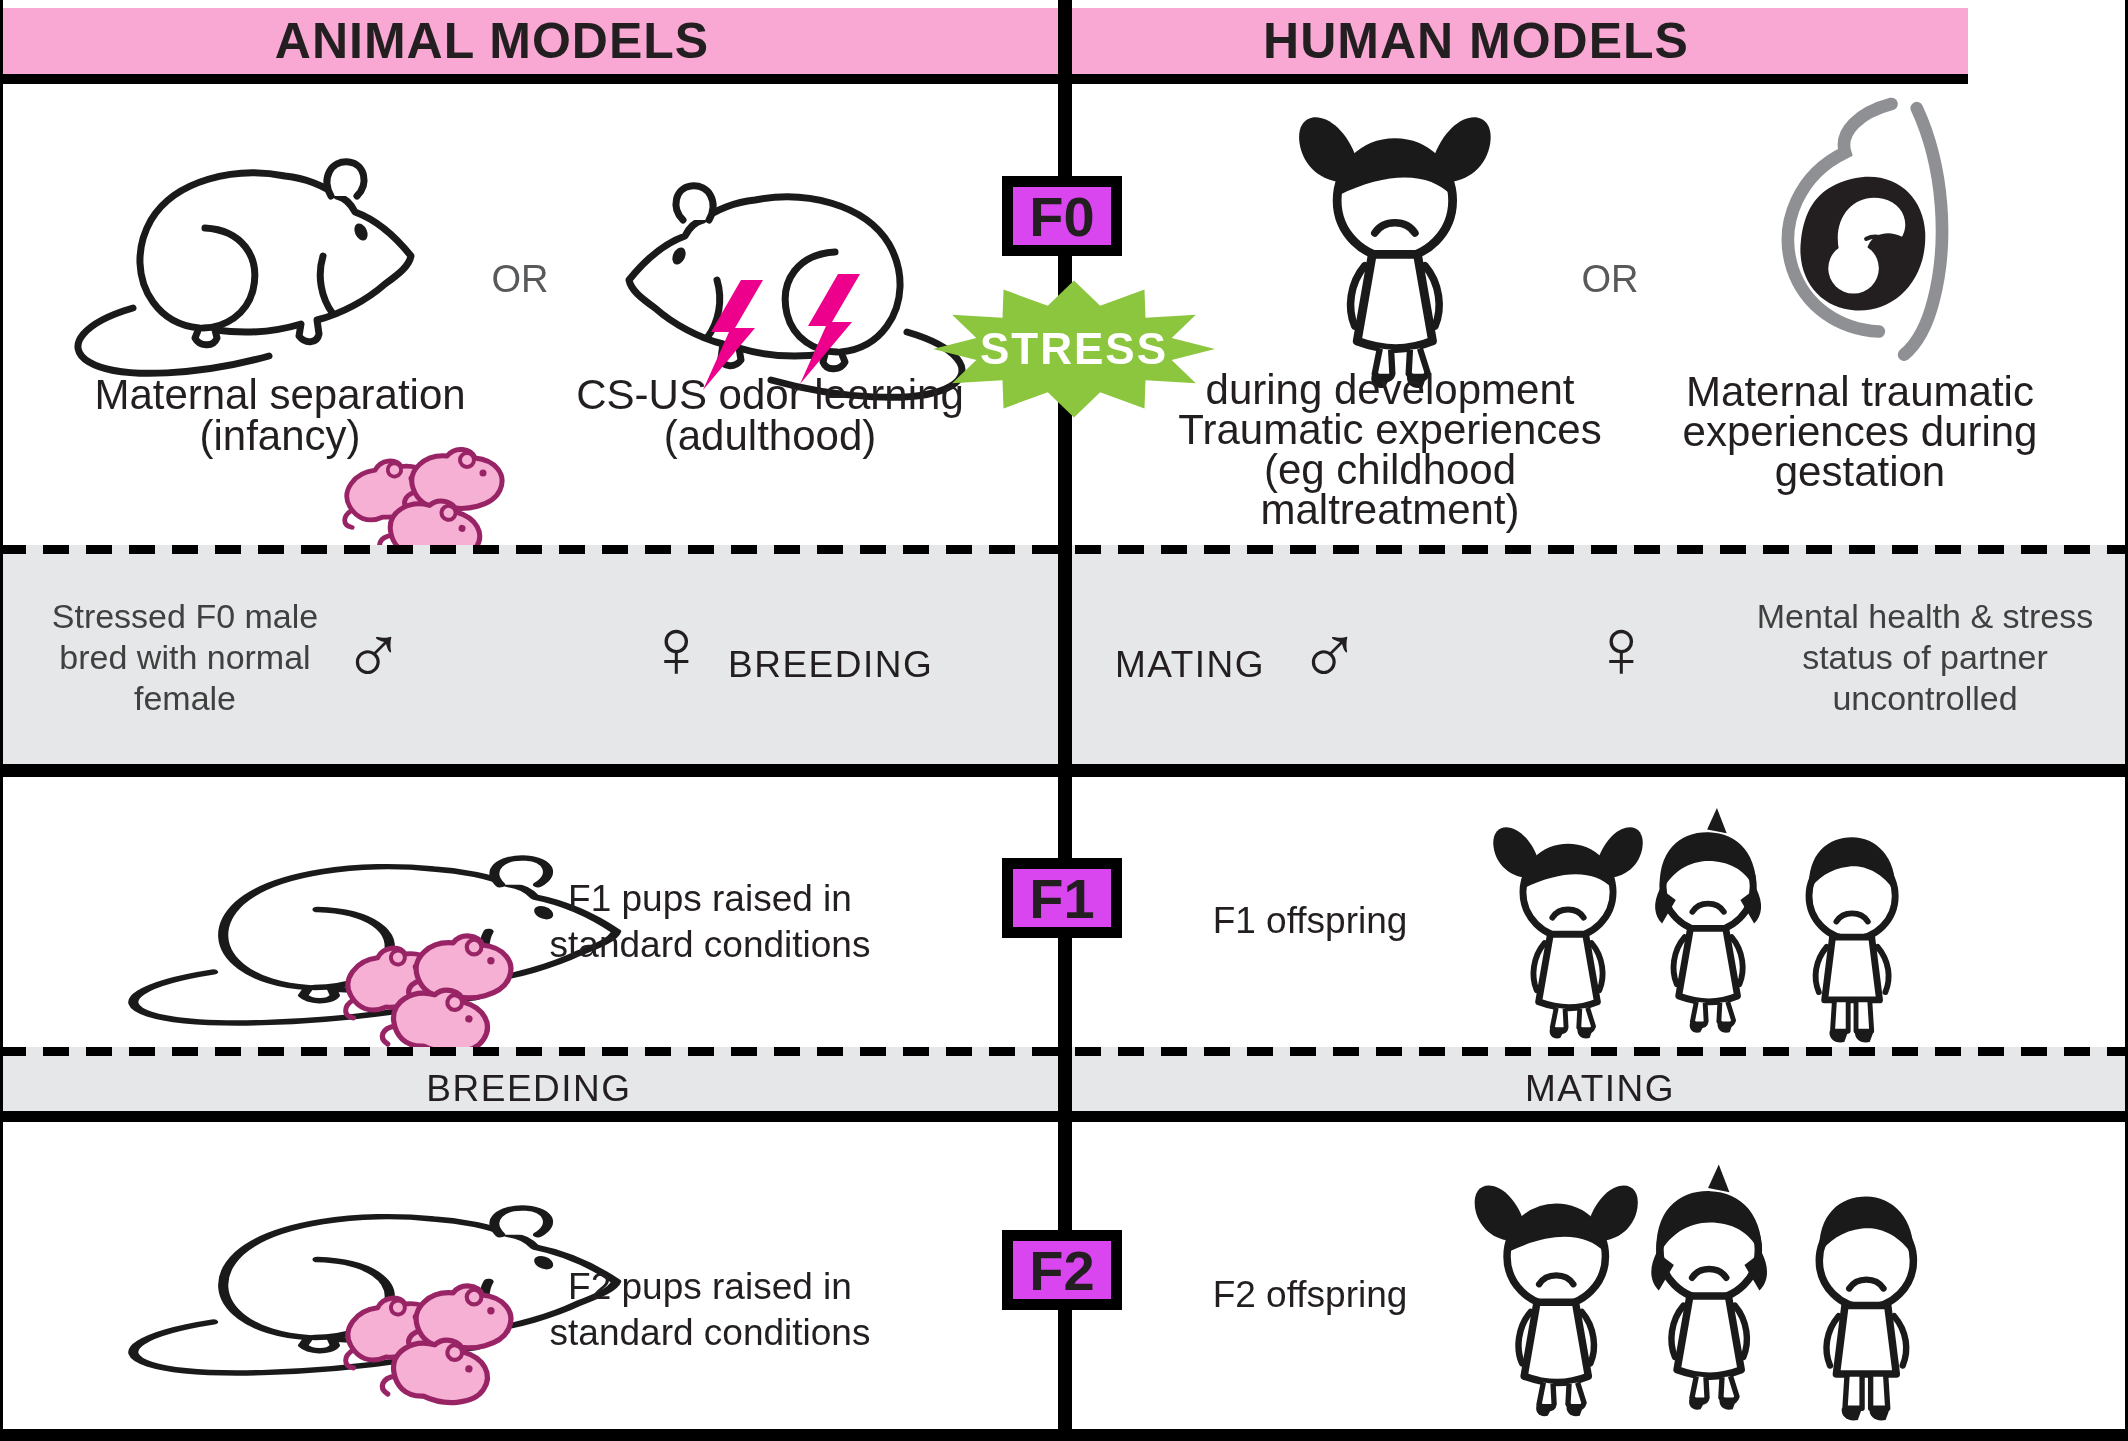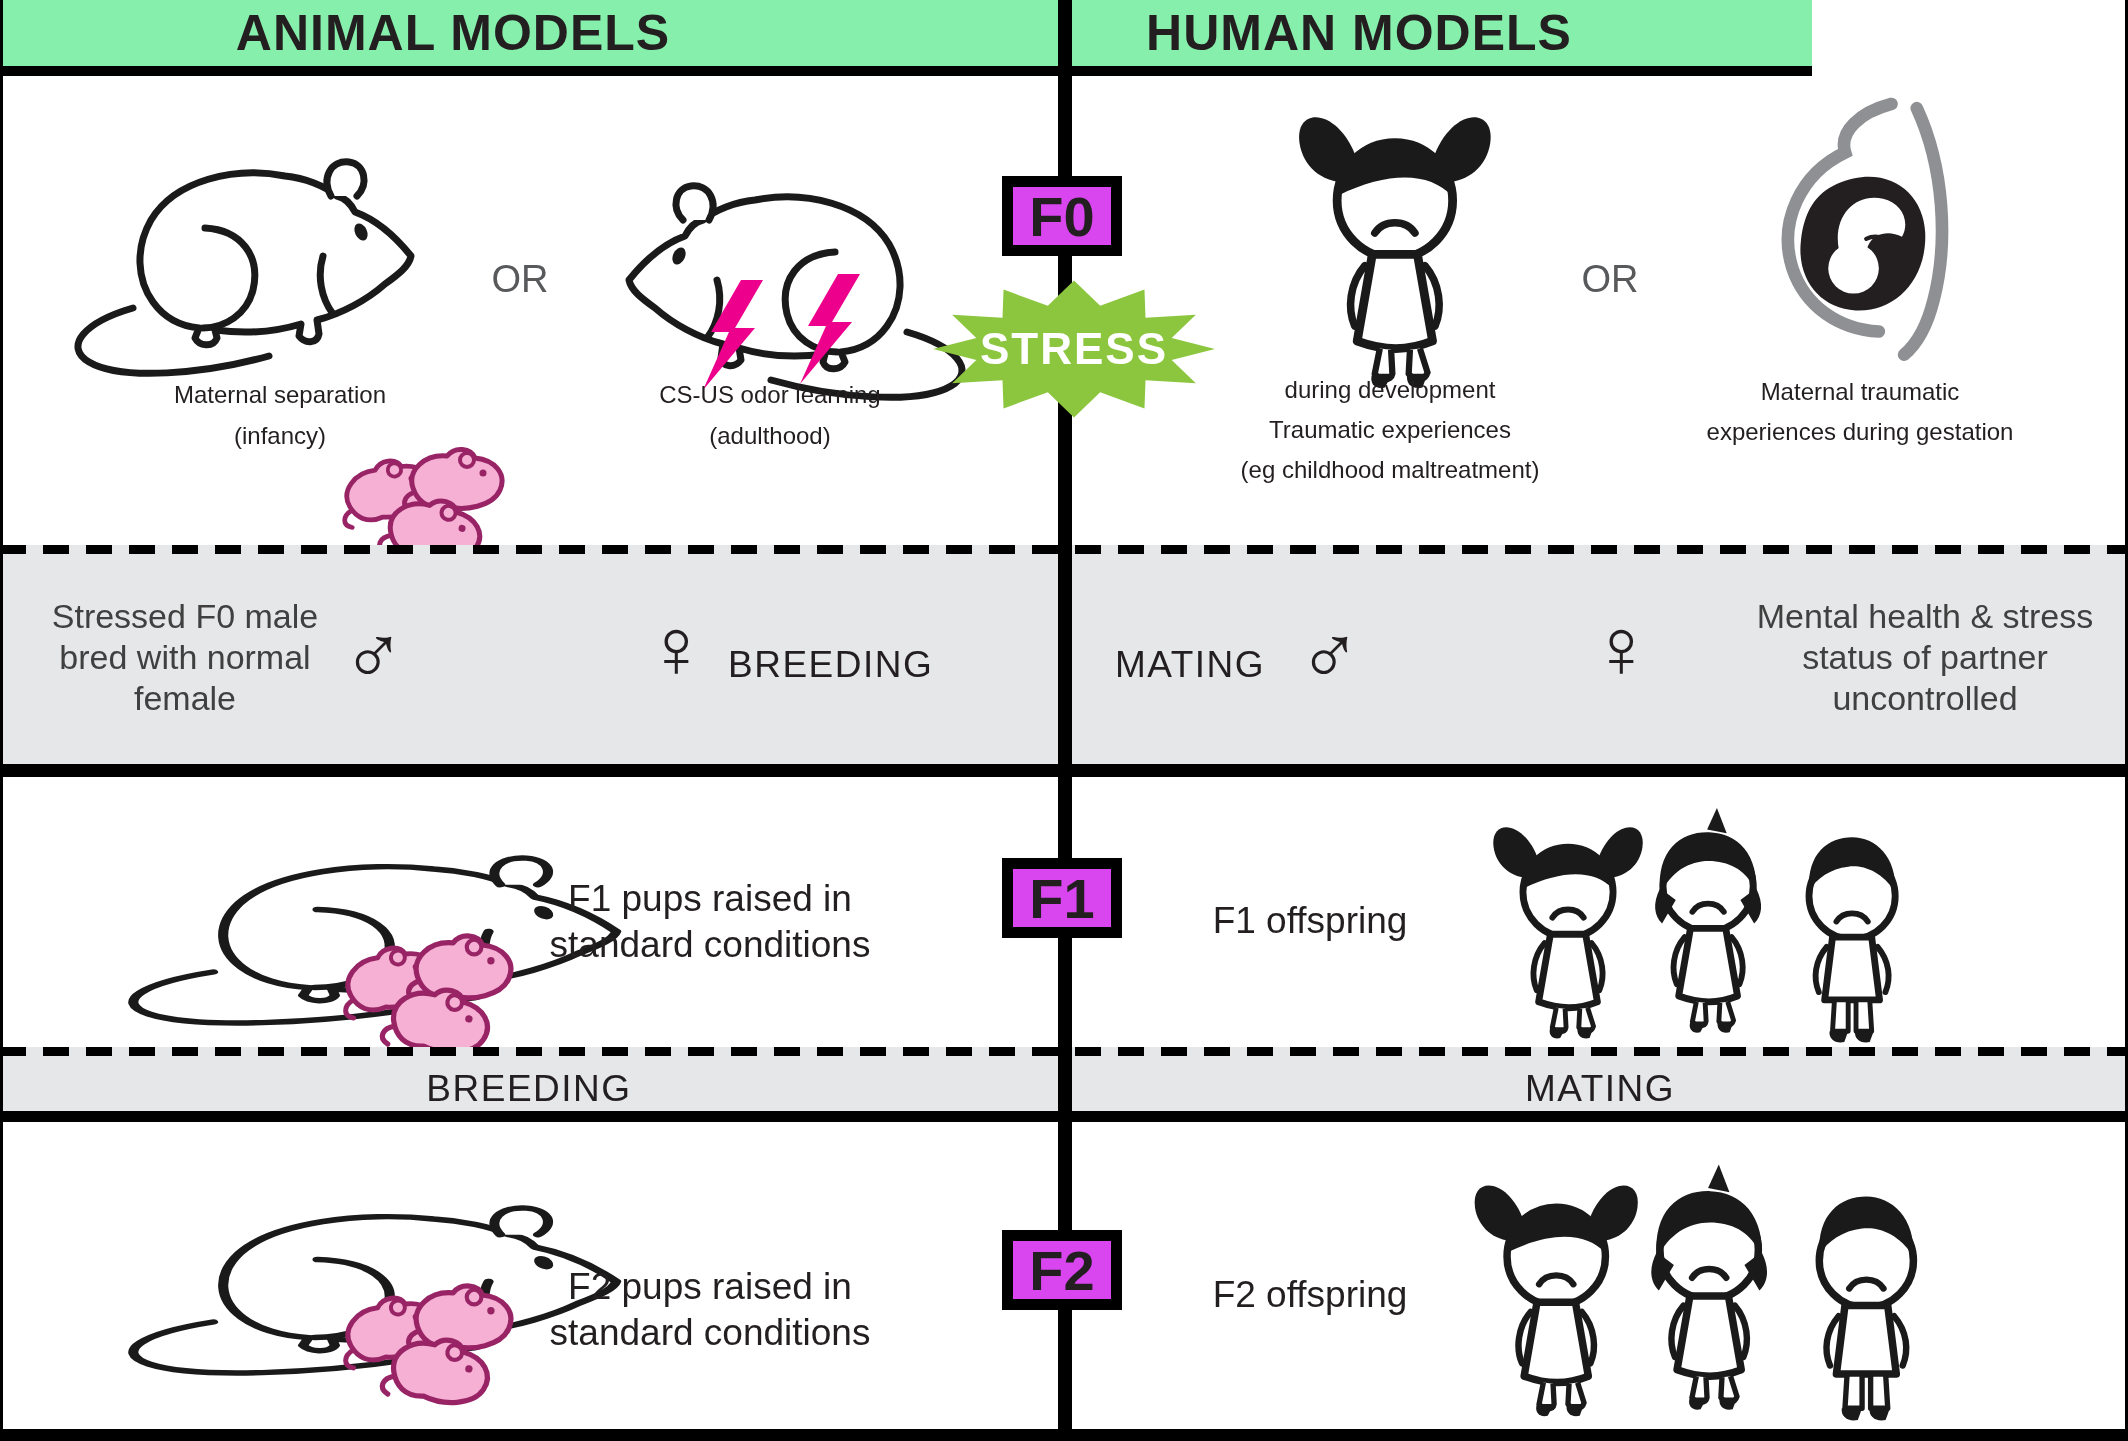--- a/index.html
+++ b/index.html
@@ -6,31 +6,31 @@
   #fig{
     position:relative;width:2128px;height:1441px;background:#fff;overflow:hidden;
     font-family:"Liberation Sans", sans-serif;color:#231F20;
   }
   .abs{position:absolute;}
   
   .divider{left:1058px;top:0;width:14px;height:1441px;background:#000;z-index:3;}
   .edge{top:0;width:3px;height:1441px;background:#000;z-index:9;}
   .bottombar{left:0;top:1429px;width:2128px;height:12px;background:#000;z-index:4;}
   
-  .header{left:0;top:0;width:1812px;height:66px;display:flex;border-bottom:10px solid #000;box-sizing:content-box;background:#86efac;z-index:2;}
+  .header{left:0;top:8px;width:1968px;height:66px;display:flex;border-bottom:10px solid #000;box-sizing:content-box;background:#f9a8d4;z-index:2;}
   .header-half{width:1064px;display:flex;align-items:center;justify-content:center;
     font-size:50px;font-weight:bold;letter-spacing:1px;}
   
   .band{left:0;width:2128px;background:#E6E7E8;z-index:1;}
   .band1{top:545px;height:219px;border-bottom:13px solid #000;}
   .band2{top:1047px;height:64px;border-bottom:11px solid #000;}
   .dash{position:absolute;left:0;top:0;width:100%;height:9px;
     background:repeating-linear-gradient(90deg,#000 0,#000 26px,transparent 26px,transparent 43px);}
   
-  .cap{text-align:center;font-size:24px;line-height:41px;color:#231F20;z-index:2;}
+  .cap{text-align:center;font-size:42px;line-height:41px;color:#231F20;z-index:2;}
   .cap .ln{display:block;}
   .or{font-size:38px;color:#58595B;text-align:center;z-index:2;}
   .bandlabel{font-size:37px;letter-spacing:1.5px;text-align:center;color:#231F20;z-index:2;}
   .offlabel{font-size:37px;text-align:center;color:#231F20;z-index:2;}
   .note{text-align:center;font-size:34px;line-height:41px;color:#404040;z-index:2;}
   .gsym{font-size:84px;line-height:88px;font-weight:bold;color:#231F20;z-index:2;}
   .genbox{width:98px;height:58px;border:11px solid #000;background:#d946ef;z-index:5;
     display:flex;align-items:center;justify-content:center;font-size:56px;font-weight:bold;}
   .burst{z-index:6;}
   .burst .txt{position:absolute;left:0;top:0;width:100%;height:100%;display:flex;

